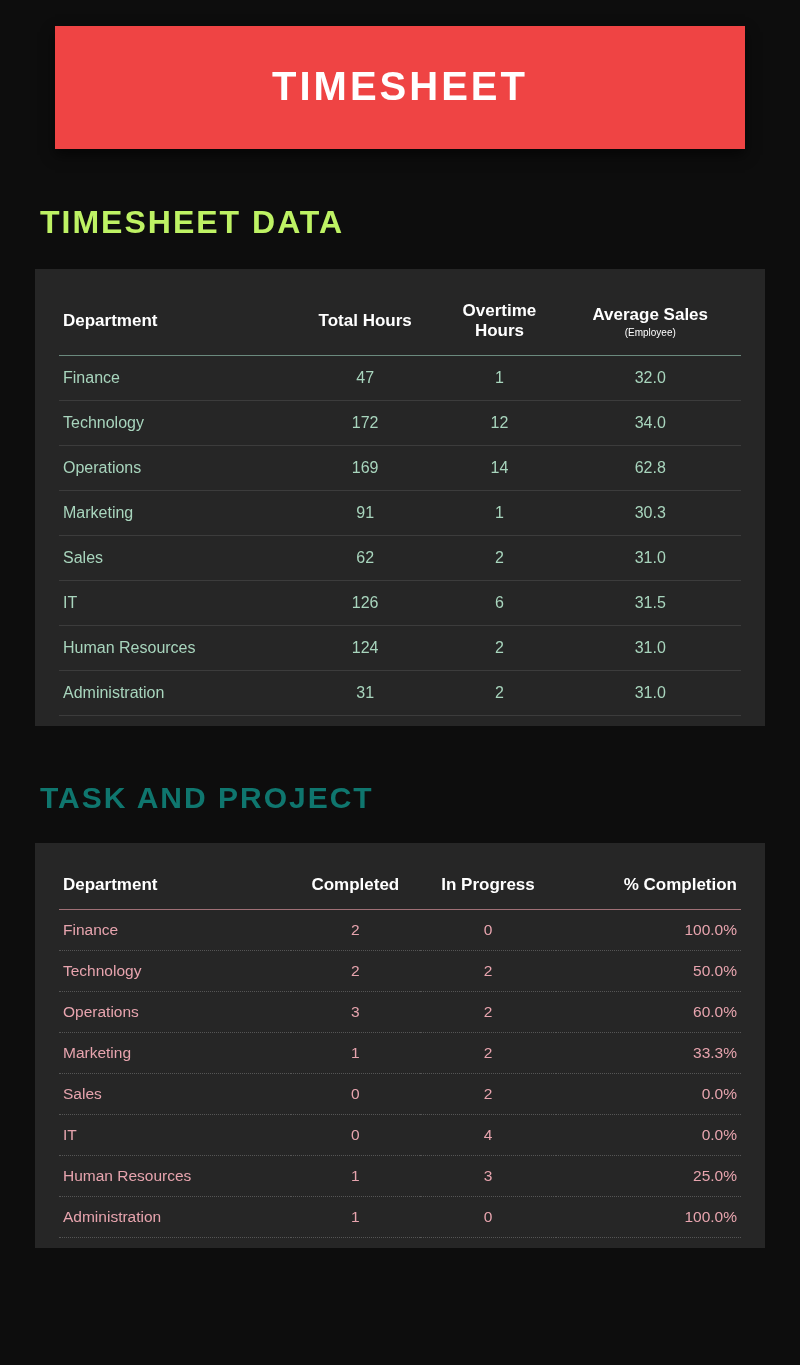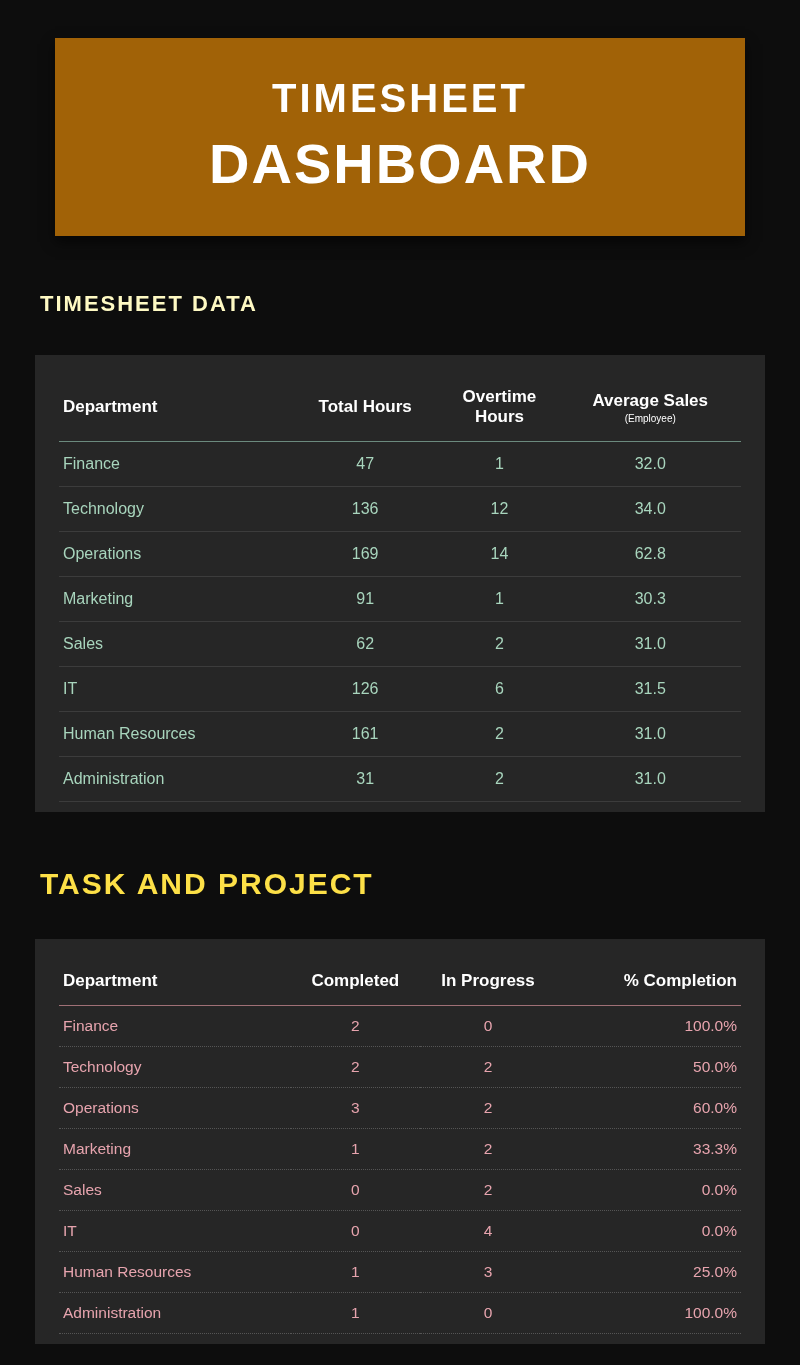--- a/index.html
+++ b/index.html
@@ -11,63 +11,63 @@
     body {
       background-color: #0d0d0d;
       font-family: "Helvetica Neue", Helvetica, Arial, sans-serif;
       width: 800px;
       height: 1365px;
       padding: 20px 35px 0;
       color: #fff;
     }
     
     .header-box {
-      background-color: #a16207;
+      background-color: #ef4444;
       padding: 38px 20px 40px;
       text-align: center;
       box-shadow: 0 6px 12px rgba(0,0,0,0.6);
-      margin: 18px 20px 0;
+      margin: 6px 20px 0;
     }
     
     .header-line1 {
       font-size: 40px;
       font-weight: 800;
       letter-spacing: 3px;
       color: #ffffff;
     }
     
     .header-line2 {
       font-size: 56px;
       font-weight: 900;
       letter-spacing: 2px;
       color: #ffffff;
       margin-top: 10px;
     }
     
     .section-title-green {
-      color: #fef9c3;
-      font-size: 22px;
+      color: #bef264;
+      font-size: 32px;
       font-weight: 800;
       letter-spacing: 2px;
       margin-top: 55px;
       margin-left: 5px;
     }
     
     .section-title-pink {
-      color: #fde047;
+      color: #0f766e;
       font-size: 30px;
       font-weight: 800;
       letter-spacing: 2px;
       margin-top: 55px;
       margin-left: 5px;
     }
     
     .table-container {
       background-color: #262626;
-      margin-top: 38px;
+      margin-top: 28px;
       padding: 22px 24px 10px;
     }
     
     table {
       width: 100%;
       border-collapse: collapse;
     }
     
     .green-table thead th {
       color: #ffffff;
@@ -140,21 +140,20 @@
     .pink-table tbody td:last-child {
       text-align: right;
       padding-left: 20px;
     }
   </style>
 </head>
 <body>
 
 <div class="header-box">
   <div class="header-line1">TIMESHEET</div>
-  <div class="header-line2">DASHBOARD</div>
 </div>
 
 <div class="section-title-green">TIMESHEET DATA</div>
 
 <div class="table-container">
   <table class="green-table">
     <thead>
       <tr>
         <th>Department</th>
         <th>Total Hours</th>
@@ -170,21 +169,21 @@
     </thead>
     <tbody id="timesheet-body">
     <tr>
           <td>Finance</td>
           <td>47</td>
           <td>1</td>
           <td>32.0</td>
         </tr>
         <tr>
           <td>Technology</td>
-          <td>136</td>
+          <td>172</td>
           <td>12</td>
           <td>34.0</td>
         </tr>
         <tr>
           <td>Operations</td>
           <td>169</td>
           <td>14</td>
           <td>62.8</td>
         </tr>
         <tr>
@@ -200,21 +199,21 @@
           <td>31.0</td>
         </tr>
         <tr>
           <td>IT</td>
           <td>126</td>
           <td>6</td>
           <td>31.5</td>
         </tr>
         <tr>
           <td>Human Resources</td>
-          <td>161</td>
+          <td>124</td>
           <td>2</td>
           <td>31.0</td>
         </tr>
         <tr>
           <td>Administration</td>
           <td>31</td>
           <td>2</td>
           <td>31.0</td>
         </tr>
       </tbody>

